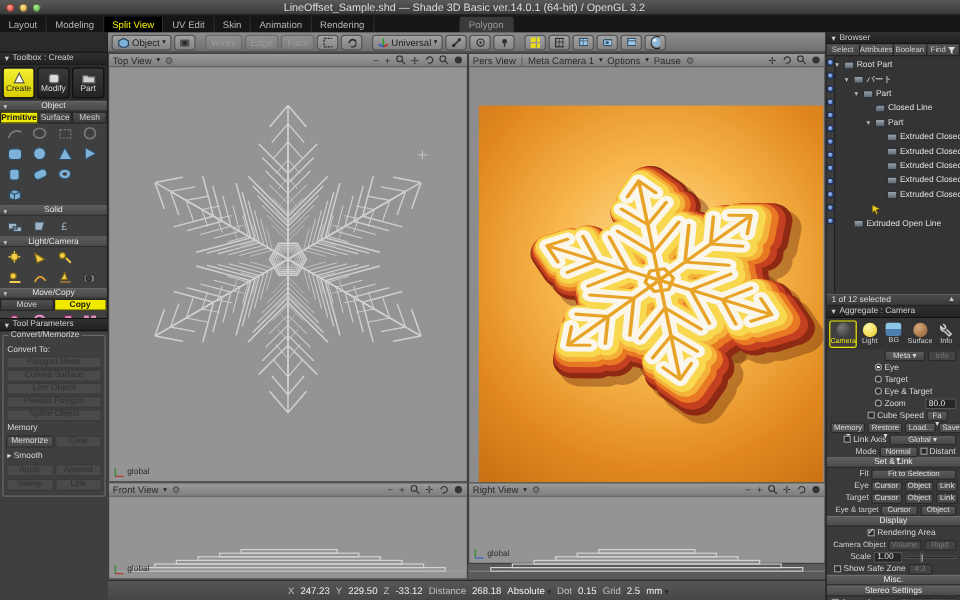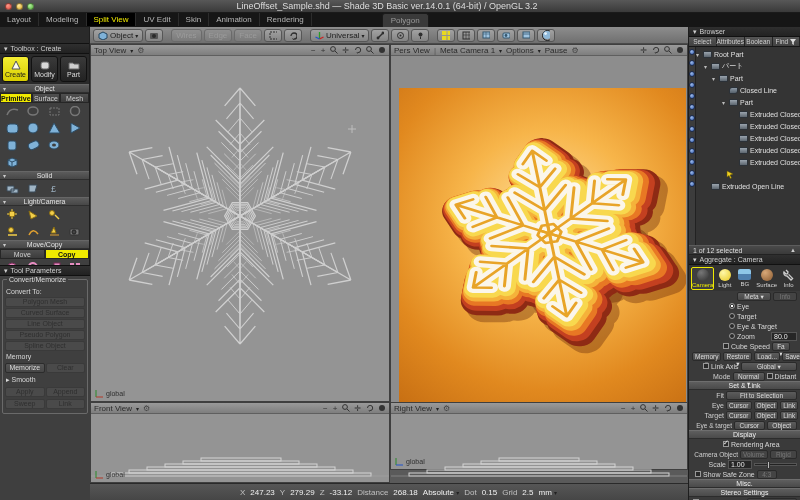--- a/index.html
+++ b/index.html
@@ -12,21 +12,21 @@
     display:flex; align-items:center; }
   .traffic { display:flex; gap:4px; margin-left:5px; }
   .tl { width:7px; height:7px; border-radius:50%; border:1px solid rgba(0,0,0,.4); }
   .tl.red{background:radial-gradient(circle at 35% 30%,#ff9a8a,#e04b3f);}
   .tl.yel{background:radial-gradient(circle at 35% 30%,#ffe9a0,#deab2c);}
   .tl.grn{background:radial-gradient(circle at 35% 30%,#b5f0a0,#58b43c);}
   #title-text { flex:1; text-align:center; font-size:9px; color:#ddd; white-space:nowrap; overflow:hidden; }
 
   
   #menubar { position:absolute; left:0; top:13px; width:800px; height:14px; background:#161616;
-    display:flex; align-items:flex-start; }
+    display:flex; align-items:center; }
   .wtab { padding:2px 7px; color:#b5b5b5; font-size:8px; border-right:1px solid #2c2c2c; cursor:default; }
   .wtab.active { background:#000; color:#f0ea00; }
   .tabspacer { width:70px; }
   .doctab { padding:2px 8px; font-size:8px; color:#9a9a9a; background:#3a3a3a;
     border:1px solid #1a1a1a; border-bottom:none; border-radius:3px 3px 0 0; margin-right:2px; }
   .doctab.active { background:#101010; color:#e8e8e8; border-bottom:2px solid #e8e000; }
   .doctab .x { color:#888; margin-right:3px; }
 
   
   #leftcol  { position:absolute; left:0; top:27px; width:90px; height:473px; background:#3f3f3f; border-right:1px solid #1e1e1e; }
@@ -718,21 +718,21 @@
             </svg>
           <span>global</span>
         </div>
       </div>
     </div>
 
     <div id="statusbar">
       <span class="lab">X</span>
       <span class="val">247.23</span>
       <span class="lab">Y</span>
-      <span class="val">279.29</span>
+      <span class="val">229.50</span>
       <span class="lab">Z</span>
       <span class="val">-33.12</span>
       <span class="lab">Distance</span>
       <span class="val">268.18</span>
       <span class="val"><span>Absolute</span> <span class="caret">▾</span></span>
       <span class="lab">Dot</span>
       <span class="val">0.15</span>
       <span class="lab">Grid</span>
       <span class="val">2.5</span>
       <span class="val"><span>mm</span> <span class="caret">▾</span></span>

